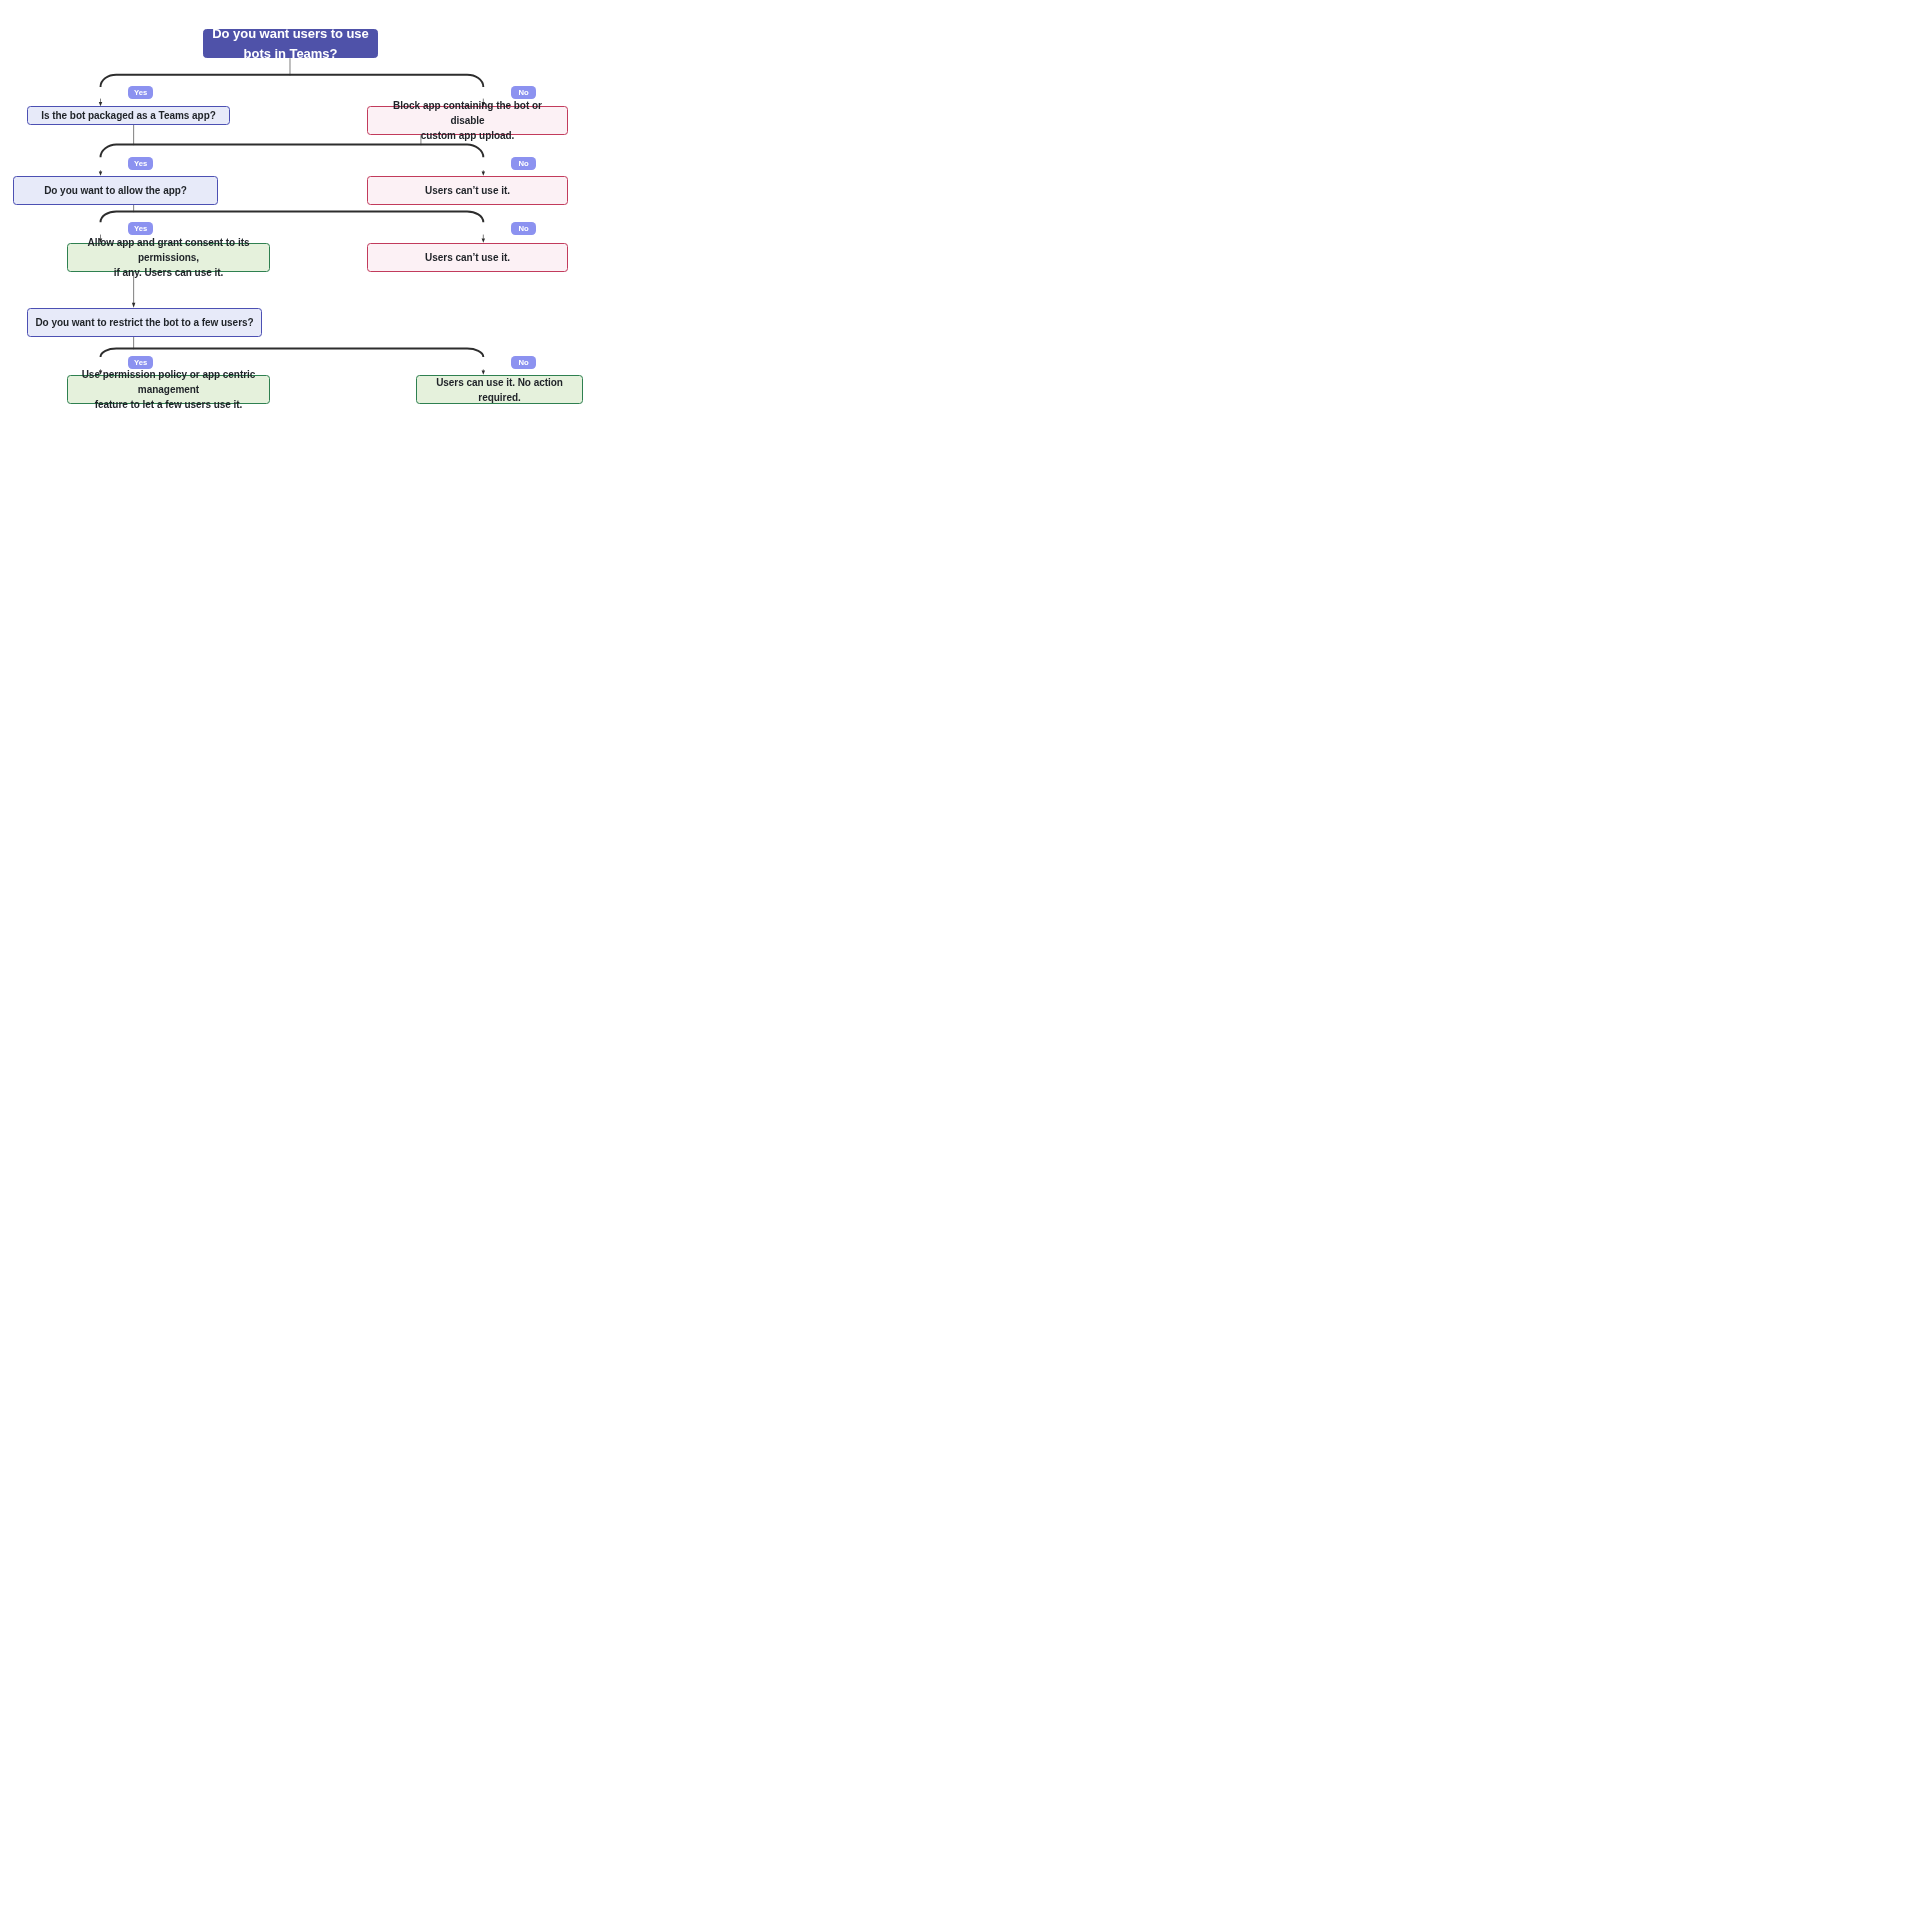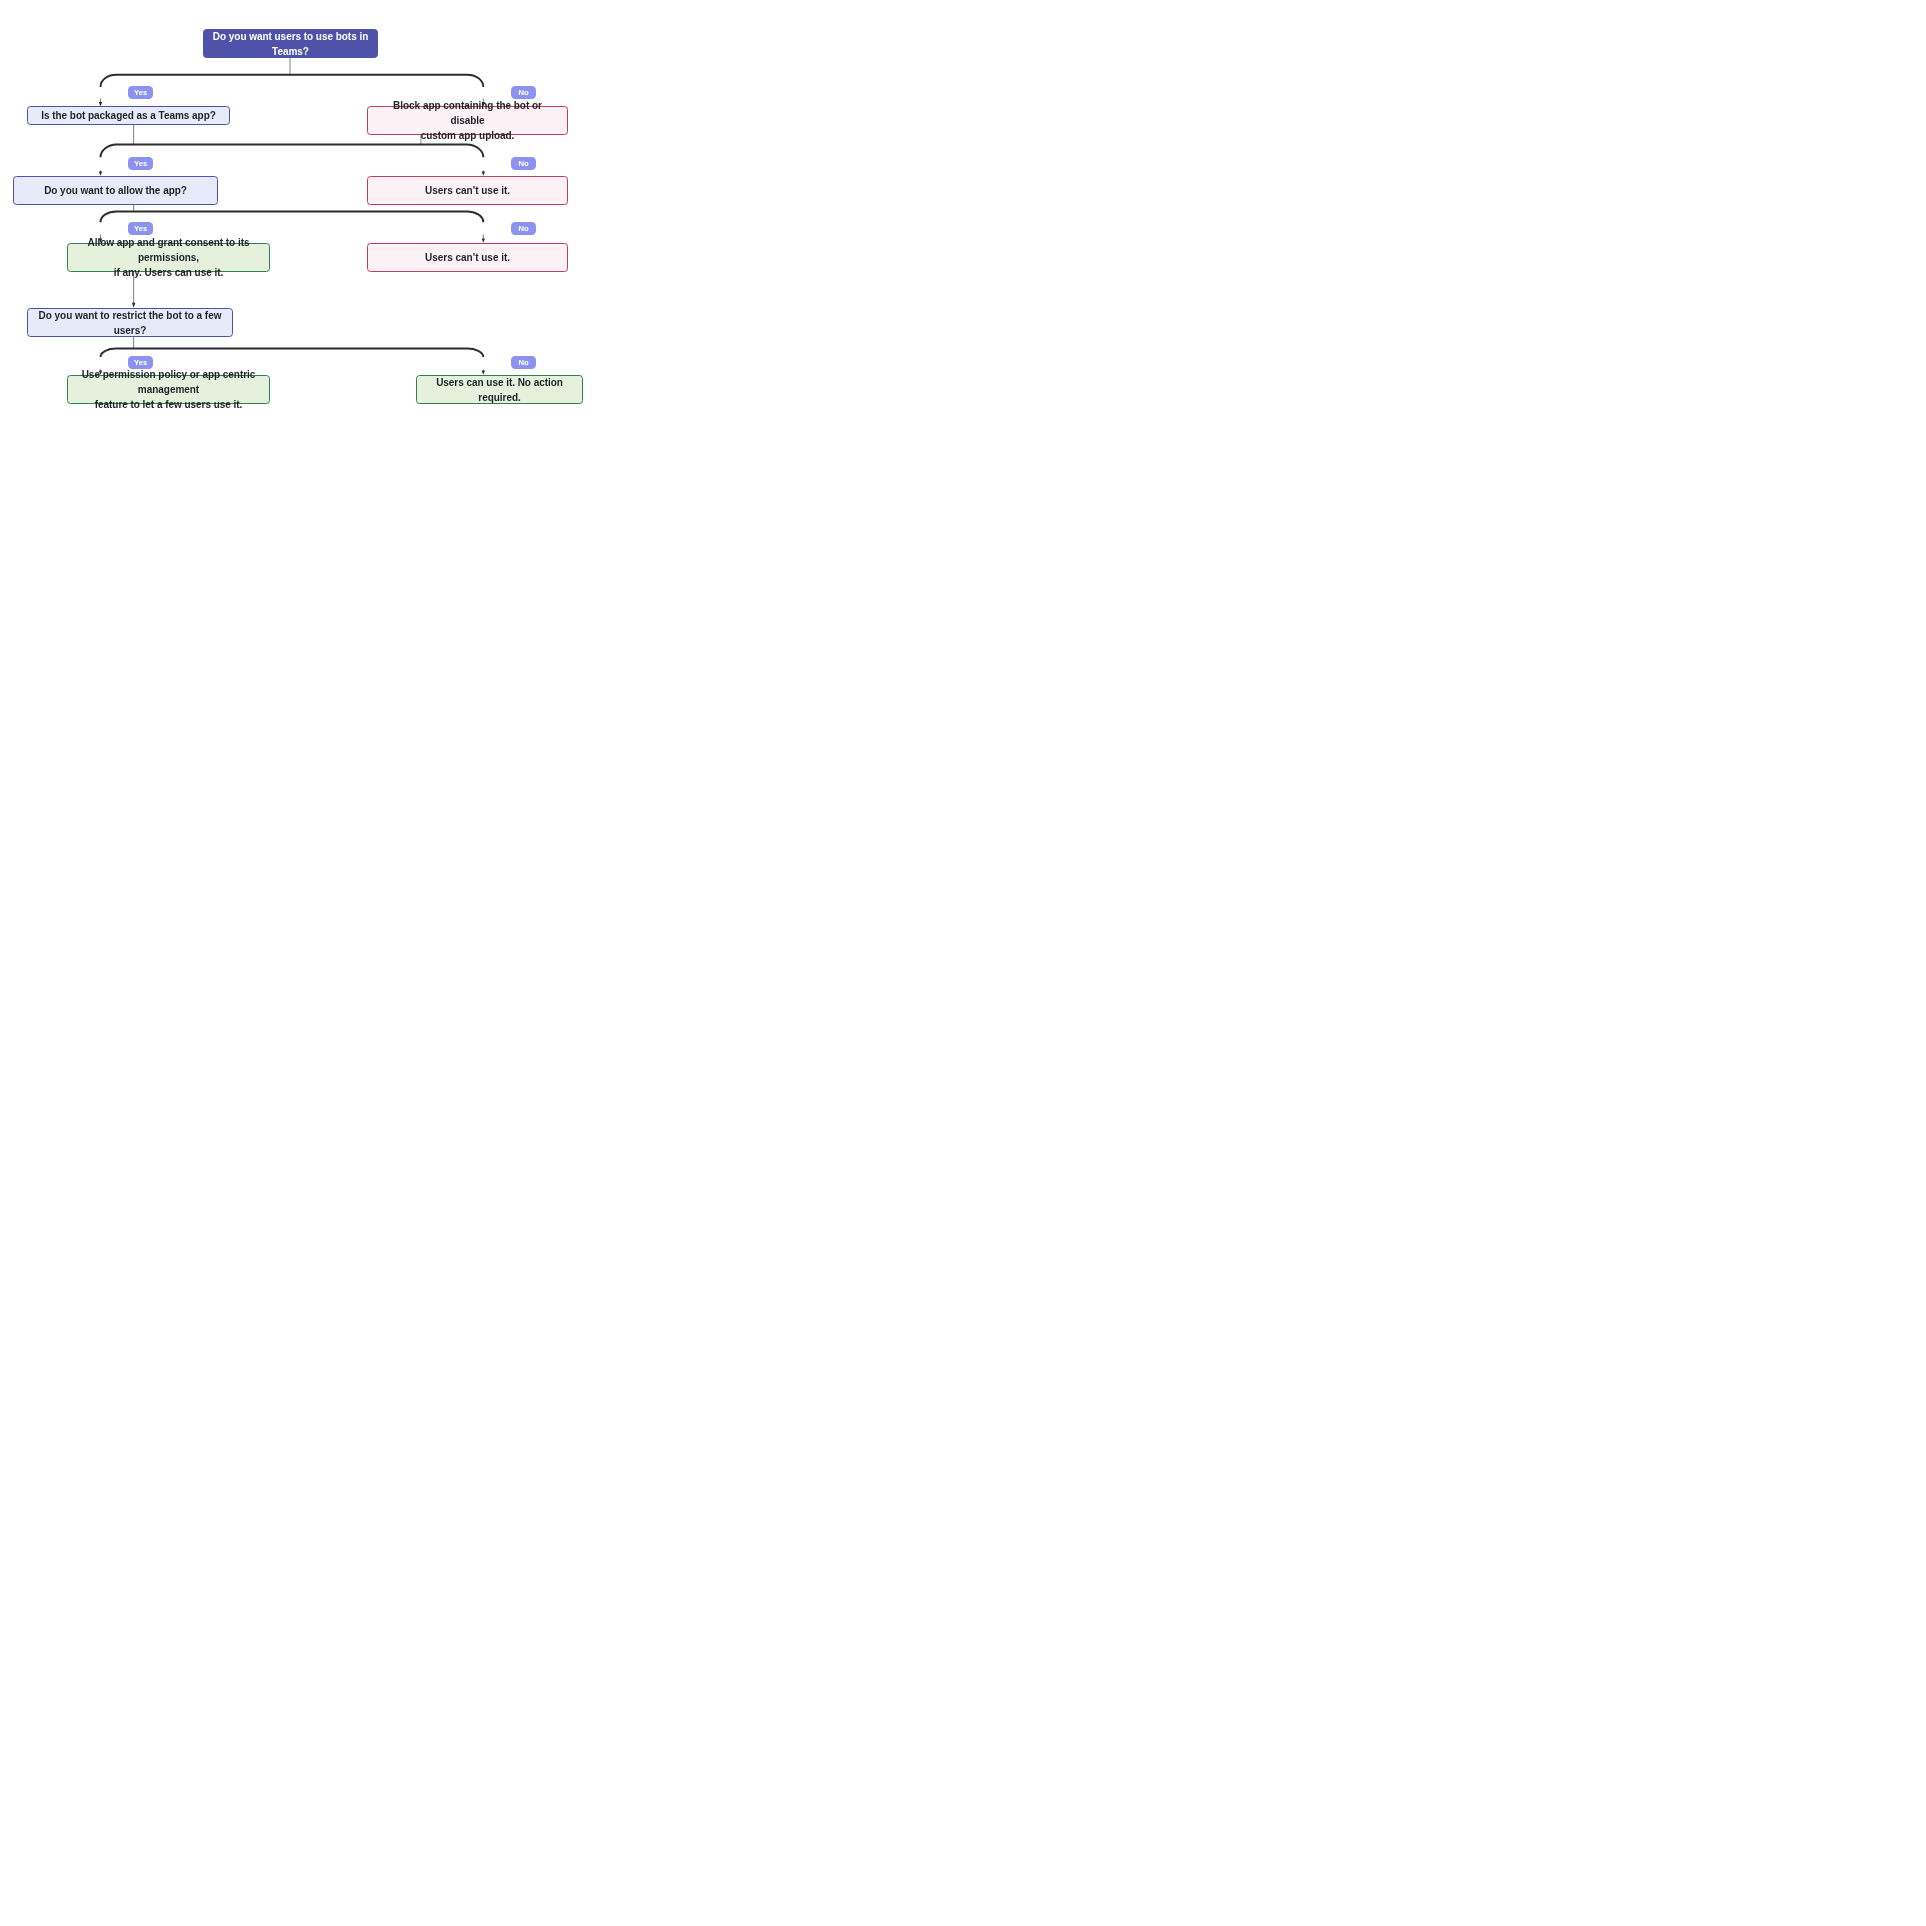--- a/index.html
+++ b/index.html
@@ -10,21 +10,21 @@
   .stage svg{position:absolute;left:0;top:0;z-index:0;}
   .node{
     position:absolute;z-index:2;box-sizing:border-box;
     display:flex;align-items:center;justify-content:center;
     text-align:center;white-space:pre-line;
     font-size:10px;font-weight:600;line-height:1.5;letter-spacing:-0.04px;
     border-radius:3.5px;padding:1.5px 7px;
   }
   .node.root{
     background:var(--root_fill,#4F52A9);color:#ffffff;border:0.6px solid var(--root_fill,#4F52A9);
-    font-size:10px;
+    font-size:13px;
   }
   .node.question{
     background:var(--question_fill,#E7EAF9);
     border:0.6px solid var(--question_border,#4C50B3);
   }
   .node.negative{
     background:var(--negative_fill,#FCF1F5);
     border:0.6px solid var(--negative_border,#C23B5C);
   }
   .node.positive{
@@ -104,21 +104,21 @@
   <div class="node question" style="left:13px;top:176px;width:205px;height:29px;">Do you want to allow the app?</div>
   <div class="node negative" style="left:367px;top:176px;width:201px;height:29px;">Users can’t use it.</div>
 
   <div class="pill" style="left:88px;top:222px;">Yes</div>
   <div class="pill" style="left:471px;top:222px;">No</div>
 
   <div class="node positive" style="left:27px;top:243px;width:203px;height:29px;">Allow app and grant consent to its permissions,
 if any. Users can use it.</div>
   <div class="node negative" style="left:367px;top:243px;width:201px;height:29px;">Users can’t use it.</div>
 
-  <div class="node question" style="left:27px;top:308px;width:206px;height:29px;">Do you want to restrict the bot to a few users?</div>
+  <div class="node question" style="left:27px;top:308px;width:235px;height:29px;">Do you want to restrict the bot to a few users?</div>
 
   <div class="pill" style="left:88px;top:356px;">Yes</div>
   <div class="pill" style="left:471px;top:356px;">No</div>
 
   <div class="node positive" style="left:27px;top:375px;width:203px;height:29px;">Use permission policy or app centric management
 feature to let a few users use it.</div>
   <div class="node positive" style="left:376px;top:375px;width:167px;height:29px;">Users can use it. No action required.</div>
 
 </div>
 

